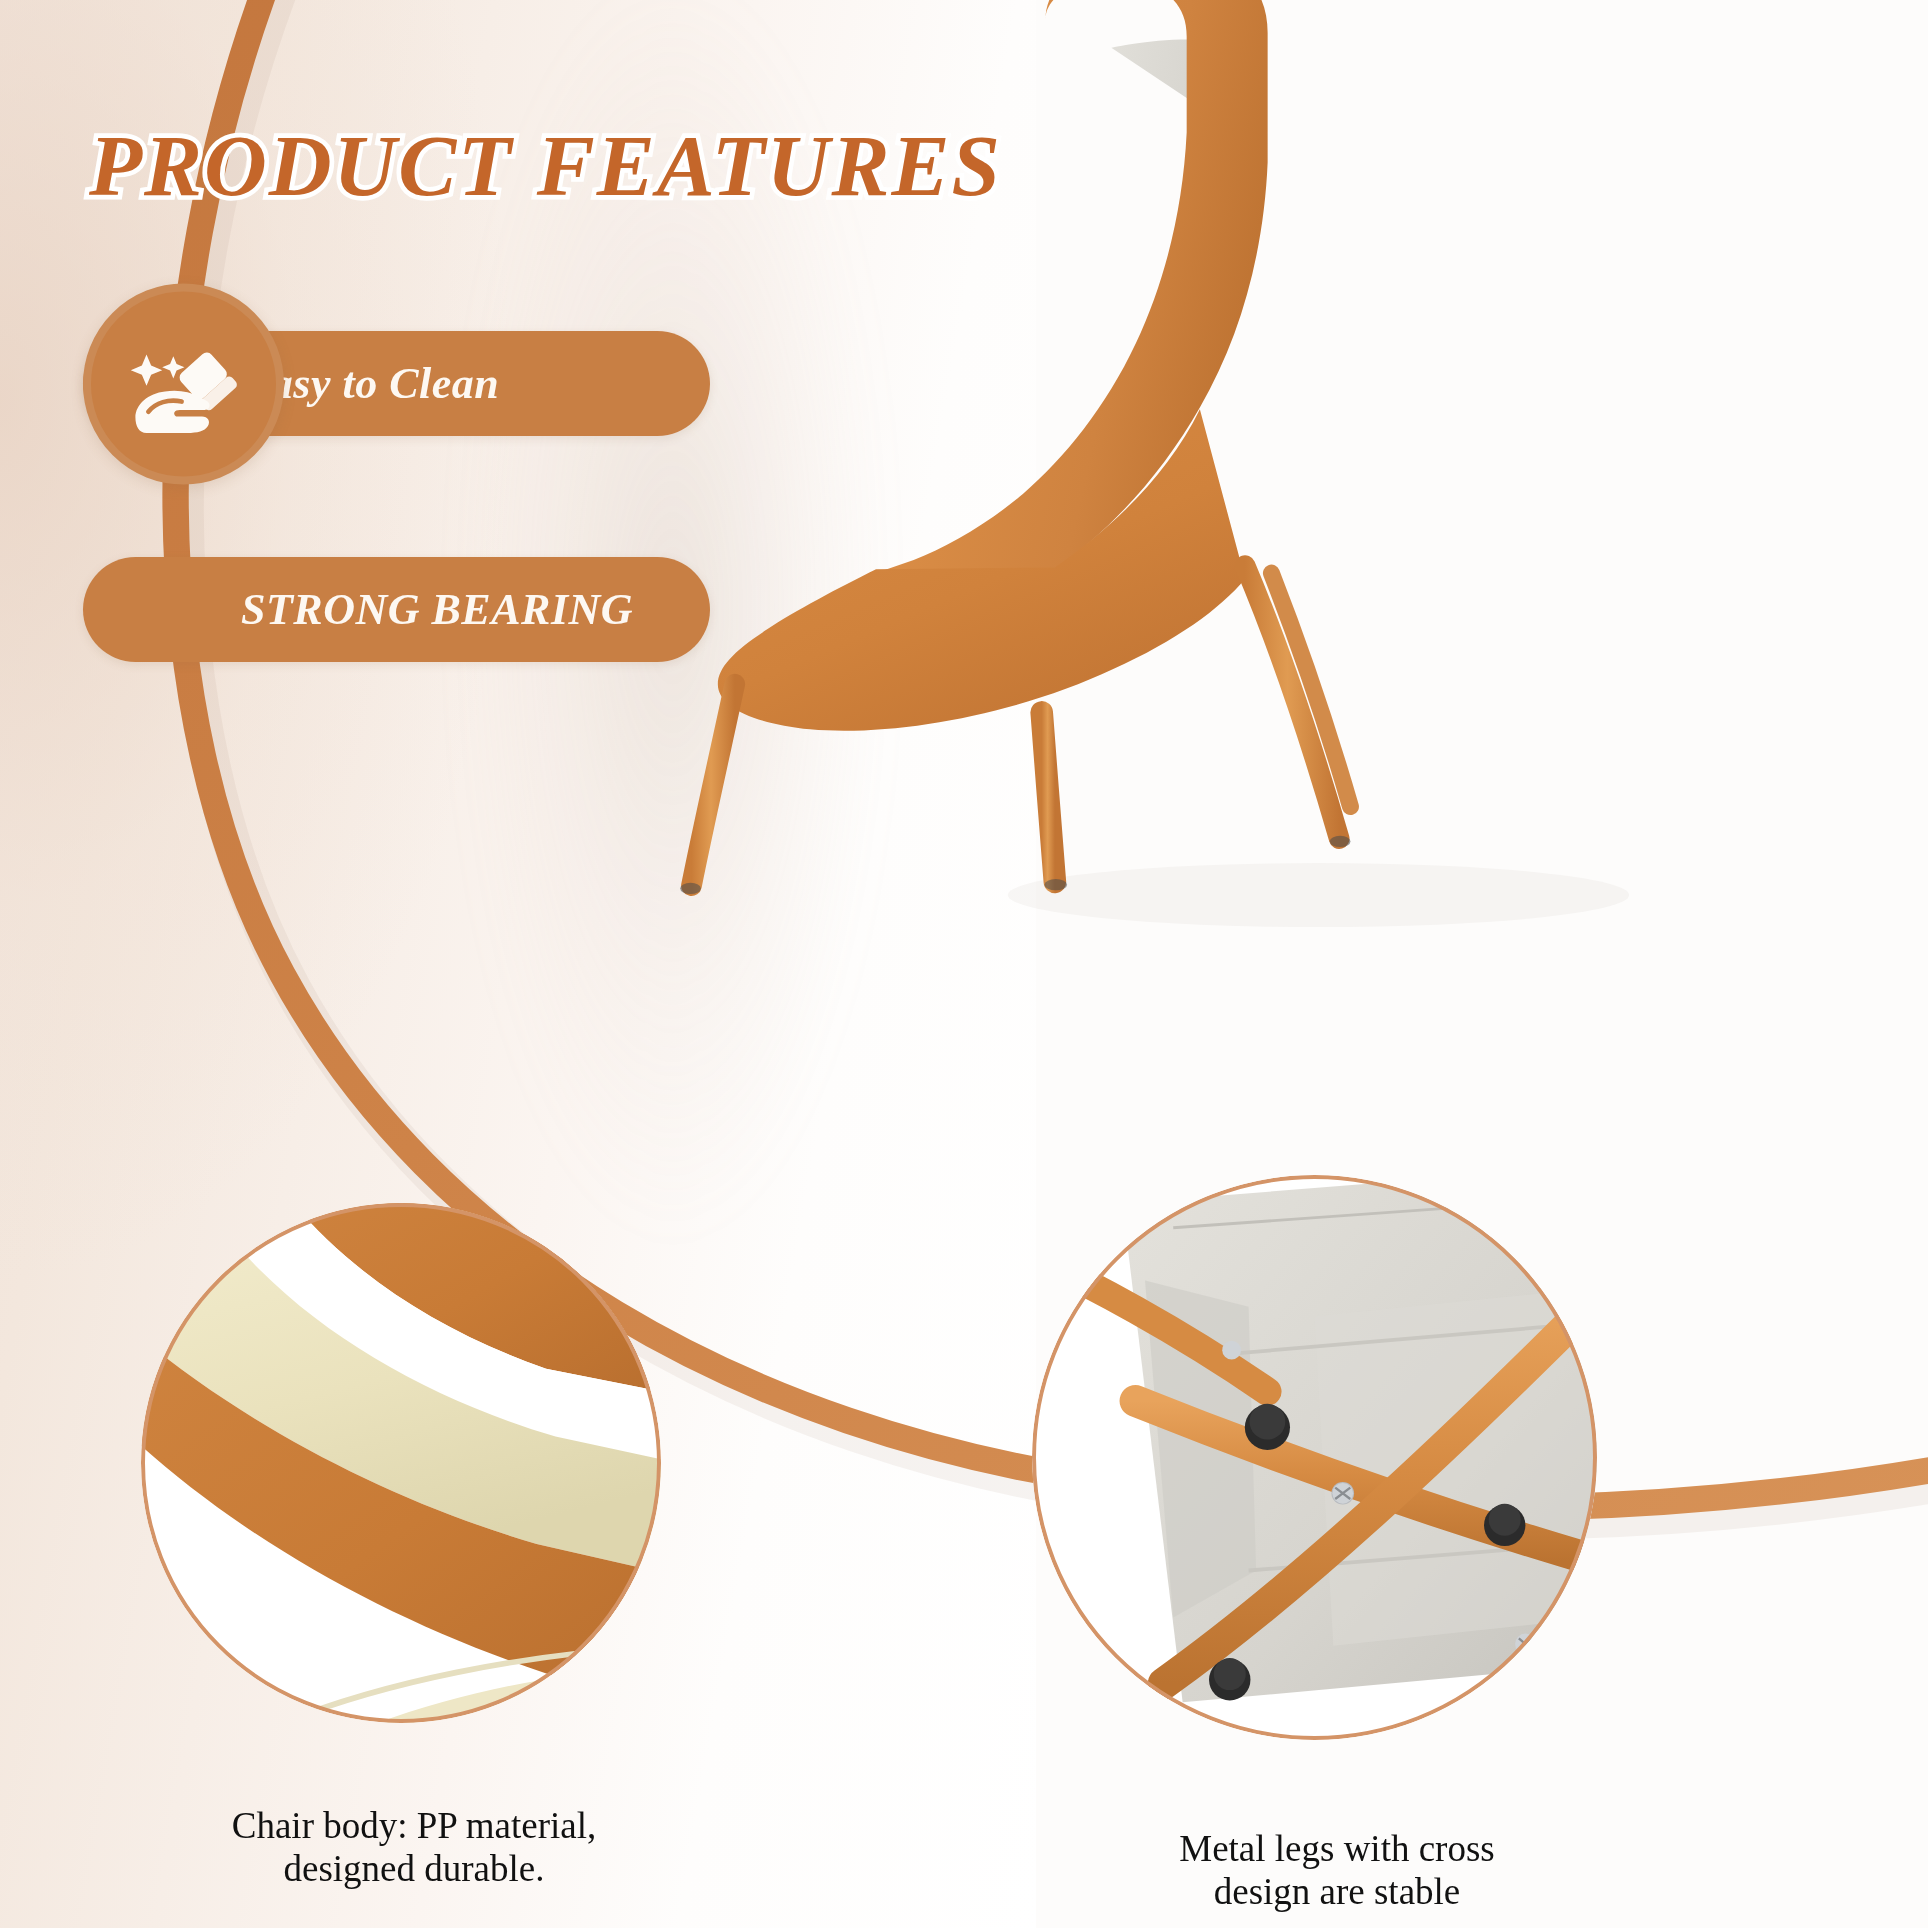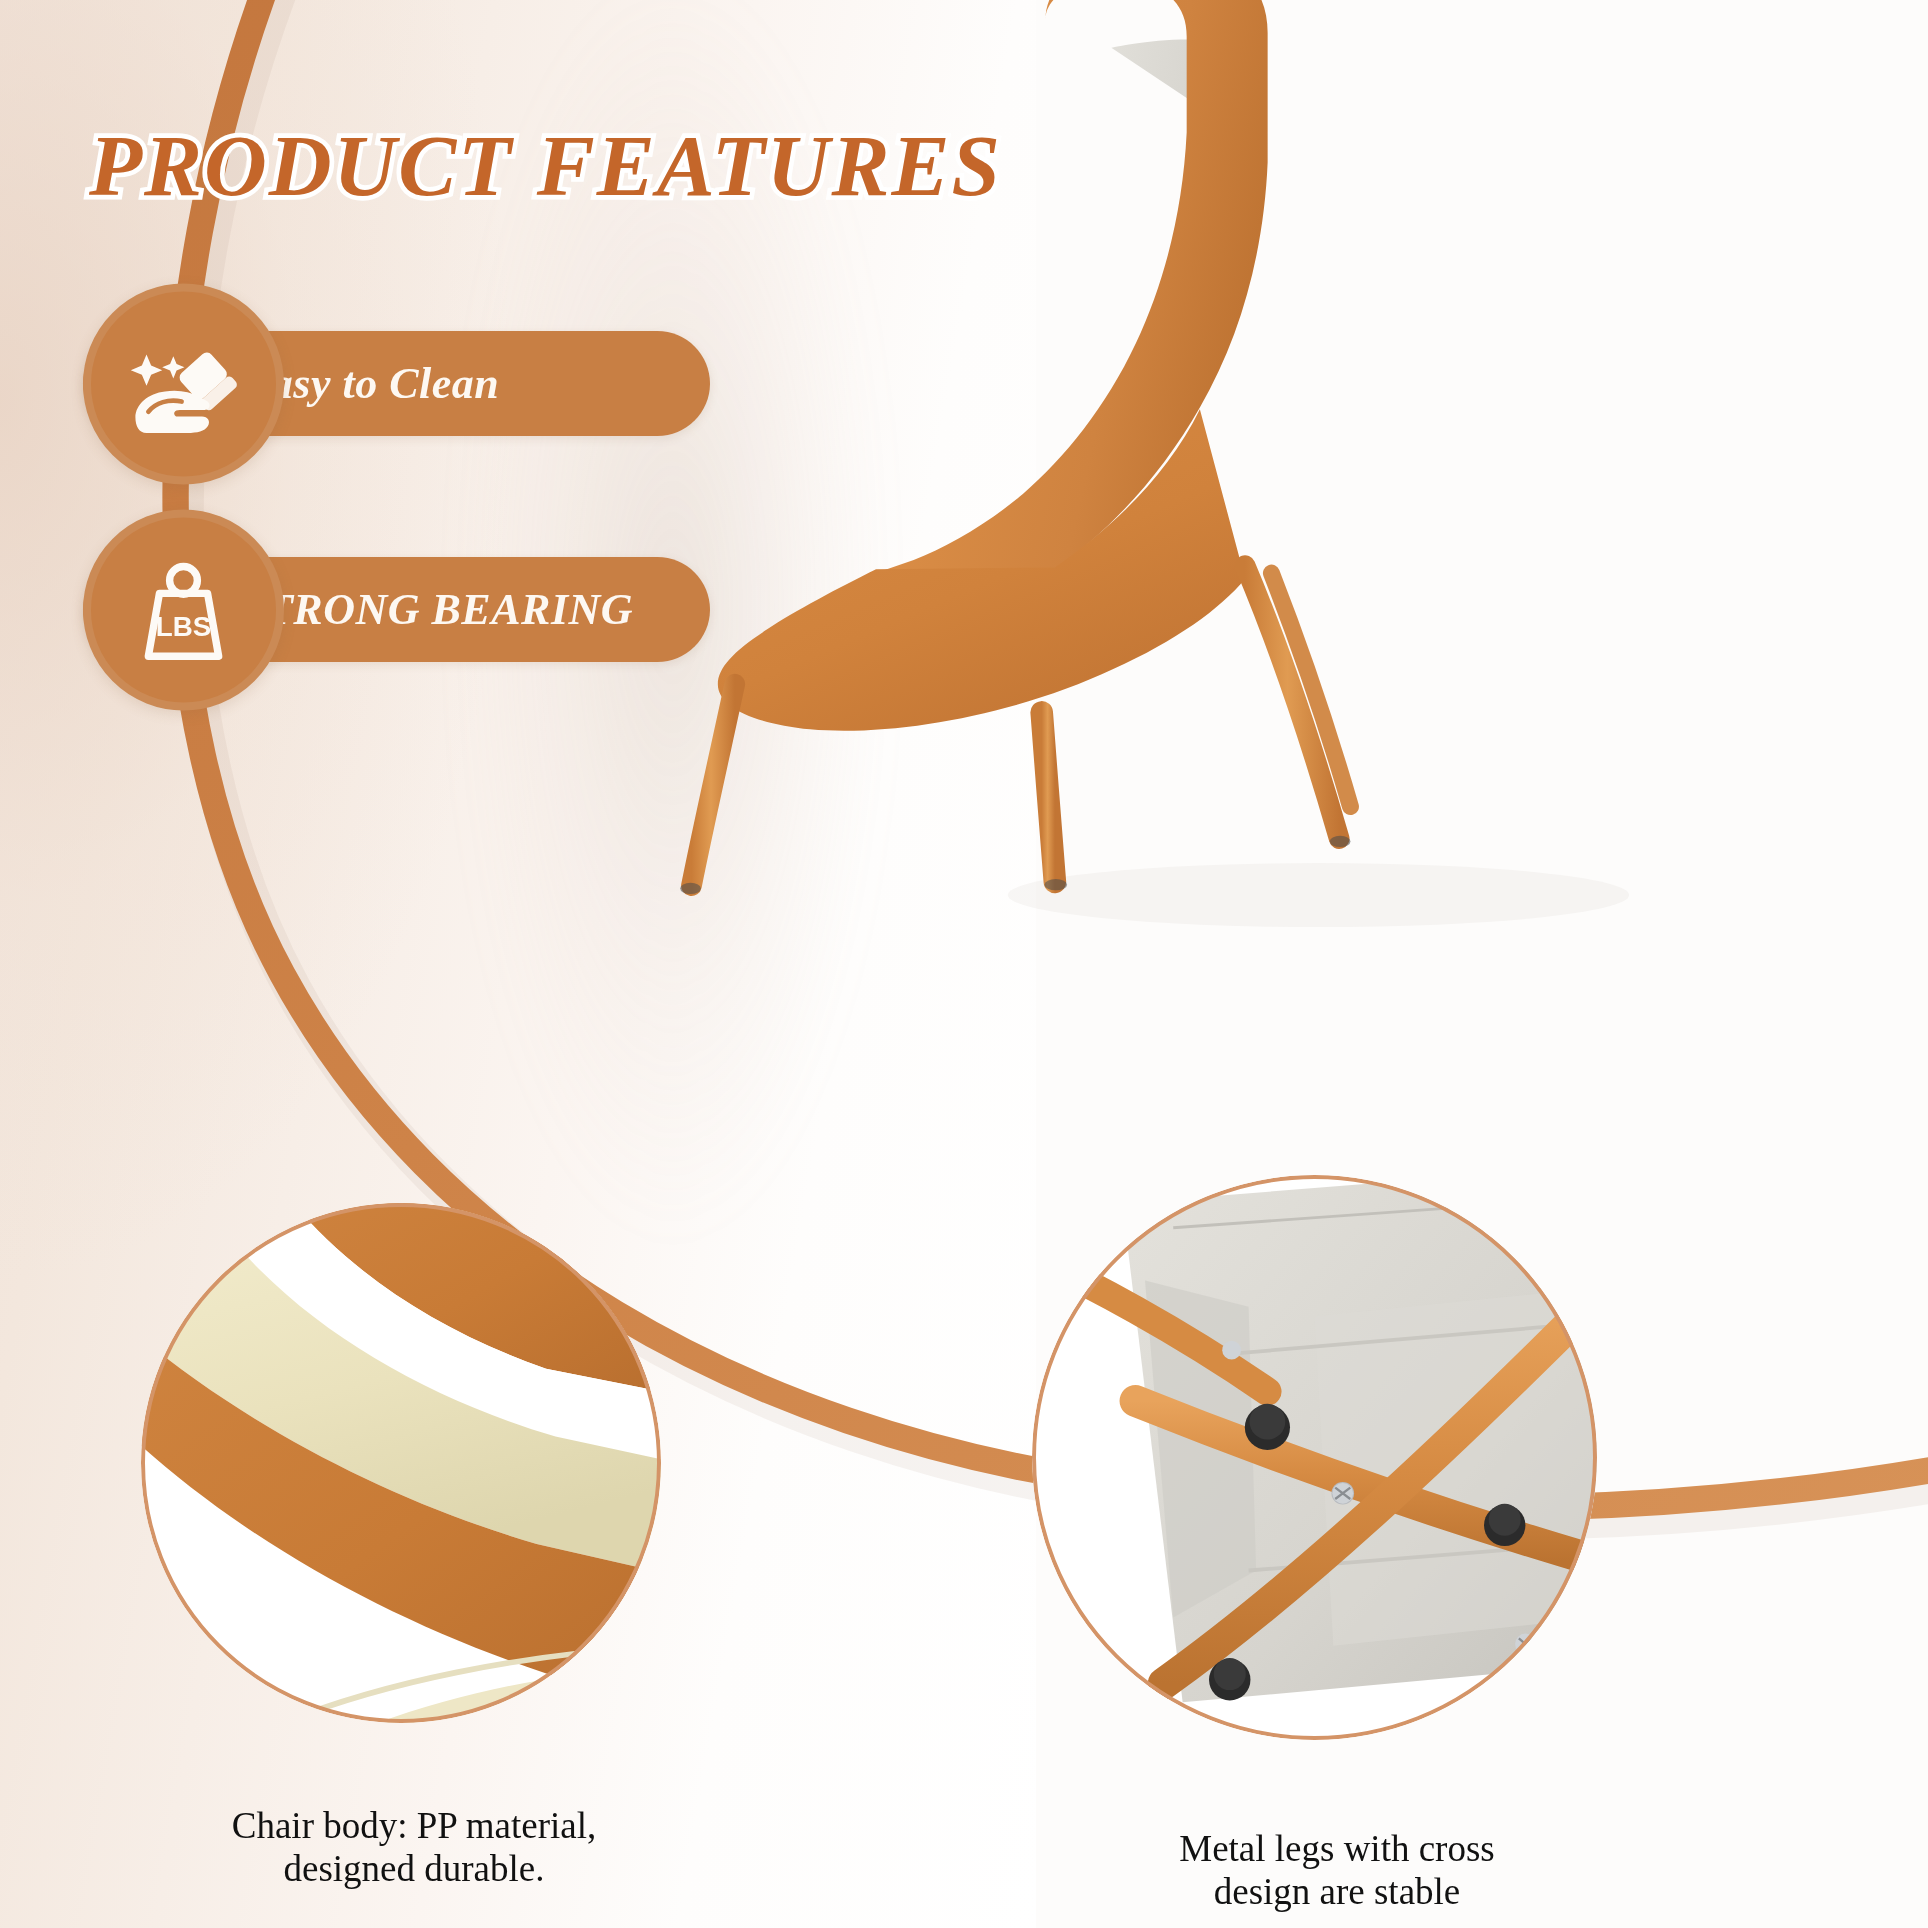--- a/index.html
+++ b/index.html
@@ -156,29 +156,20 @@
                  C 12 113, 8 106, 8 96 Z"></path>
         <path d="M22 90 C 30 80, 44 76, 58 79" fill="none" stroke="#c87f44" stroke-width="5" stroke-linecap="round"></path>
       </svg>
     </div>
   </div>
 
   <div class="feat" id="feat-bearing">
     <div class="pill">
       <span class="pill-label">STRONG BEARING</span>
     </div>
-    <div class="badge-circle">
-      <svg width="111" height="111" viewBox="0 0 120 120">
-
-        <circle cx="60" cy="28" r="15" fill="none" stroke="#fdfaf6" stroke-width="8"></circle>
-
-        <path d="M34 42 L86 42 L98 110 L22 110 Z" fill="none" stroke="#fdfaf6" stroke-width="8" stroke-linejoin="round"></path>
-        <text x="60" y="88" font-family="Liberation Sans, sans-serif" font-size="30" font-weight="bold" fill="#fdfaf6" text-anchor="middle">LBS</text>
-      </svg>
-    </div>
   </div>
 
   <div class="chair-wrap">
     <svg viewBox="0 0 1110 1290">
       <defs>
         <linearGradient id="orangeShell" x1="0" y1="0" x2="1" y2="0.4">
           <stop offset="0%" stop-color="#c97c38"></stop>
           <stop offset="35%" stop-color="#d98c45"></stop>
           <stop offset="72%" stop-color="#cf8340"></stop>
           <stop offset="100%" stop-color="#bf7433"></stop>

